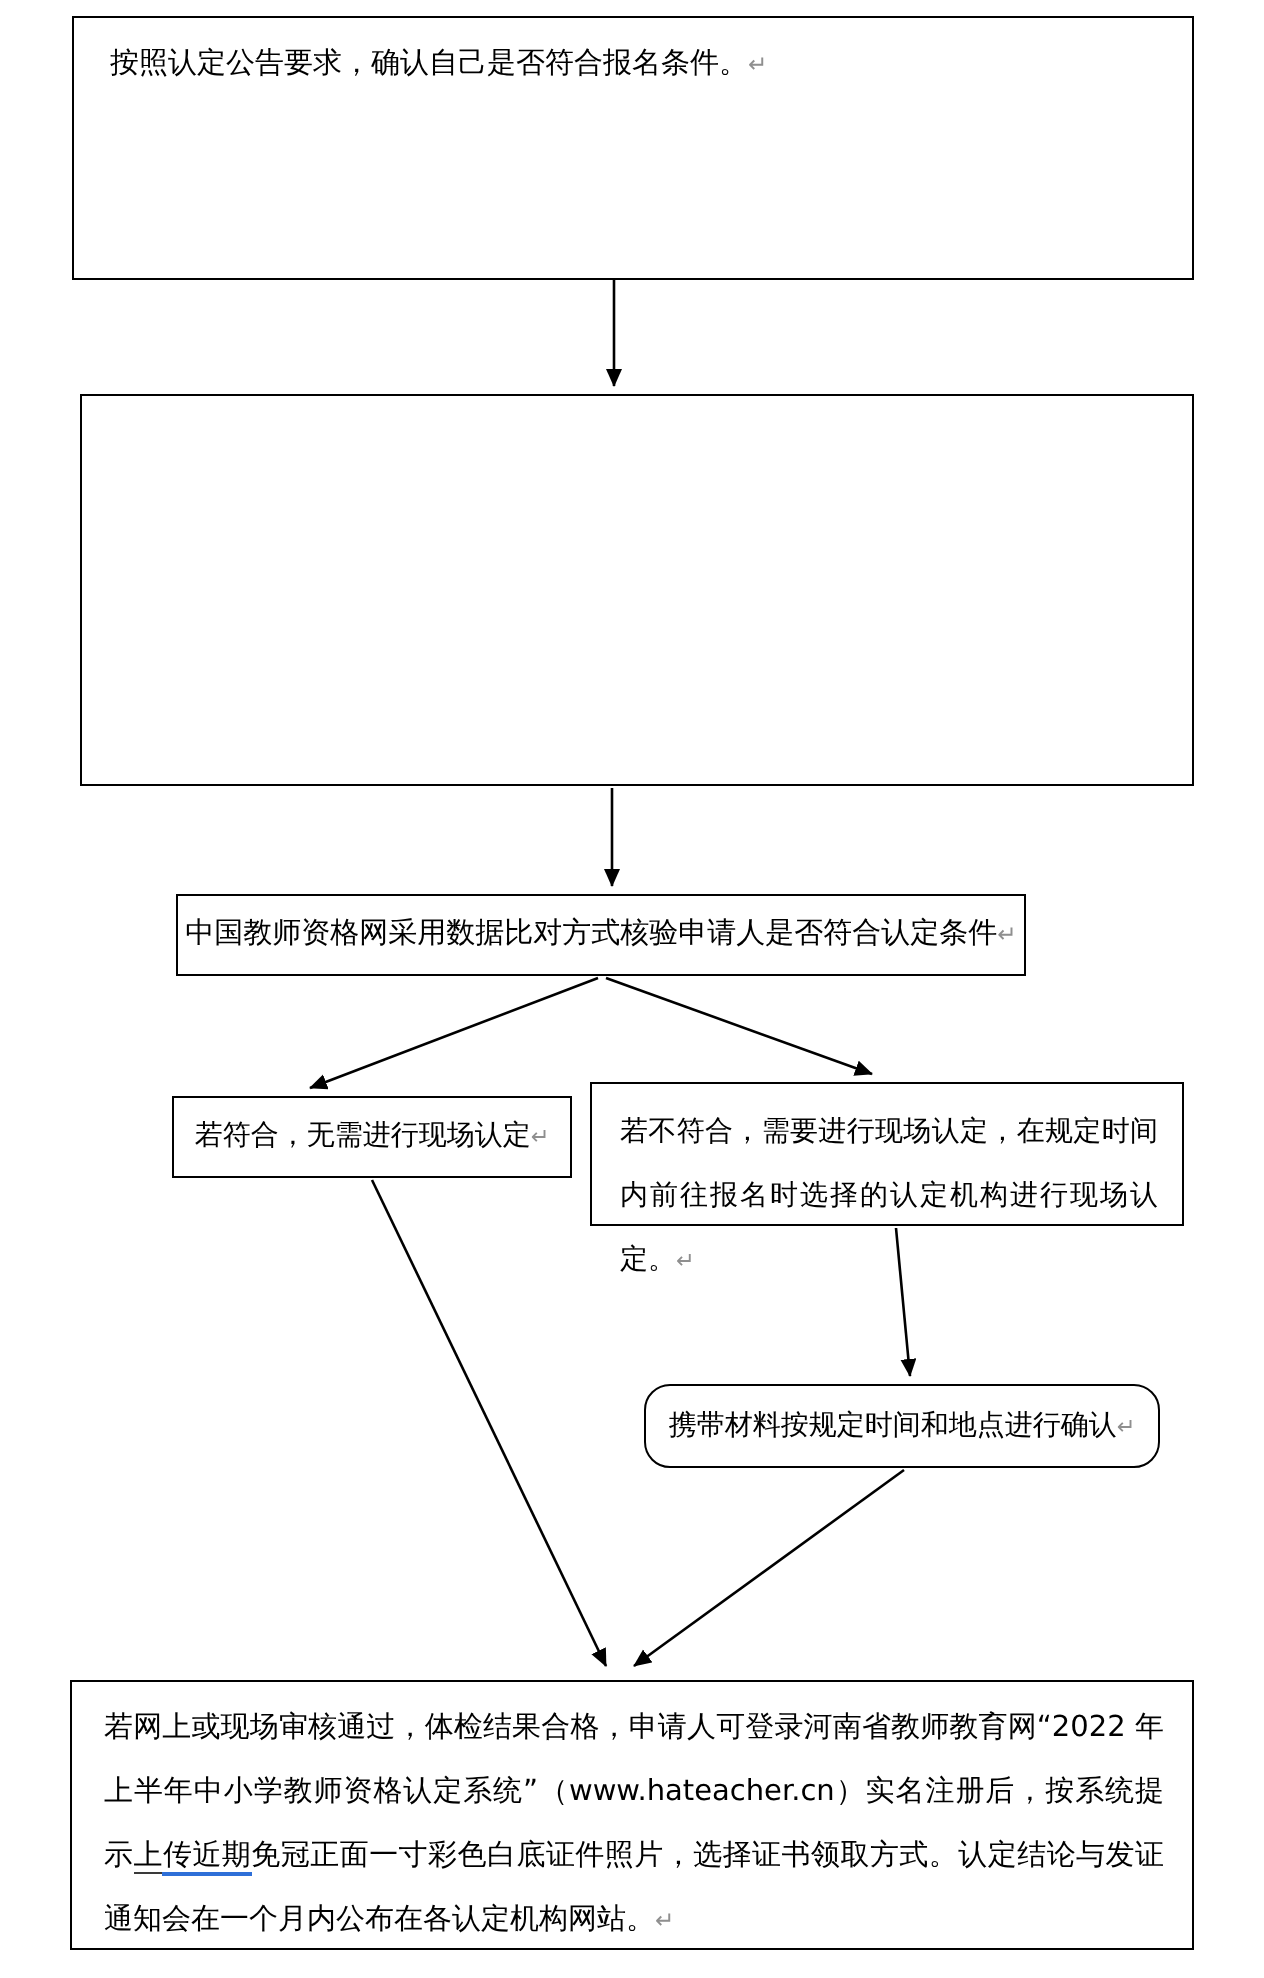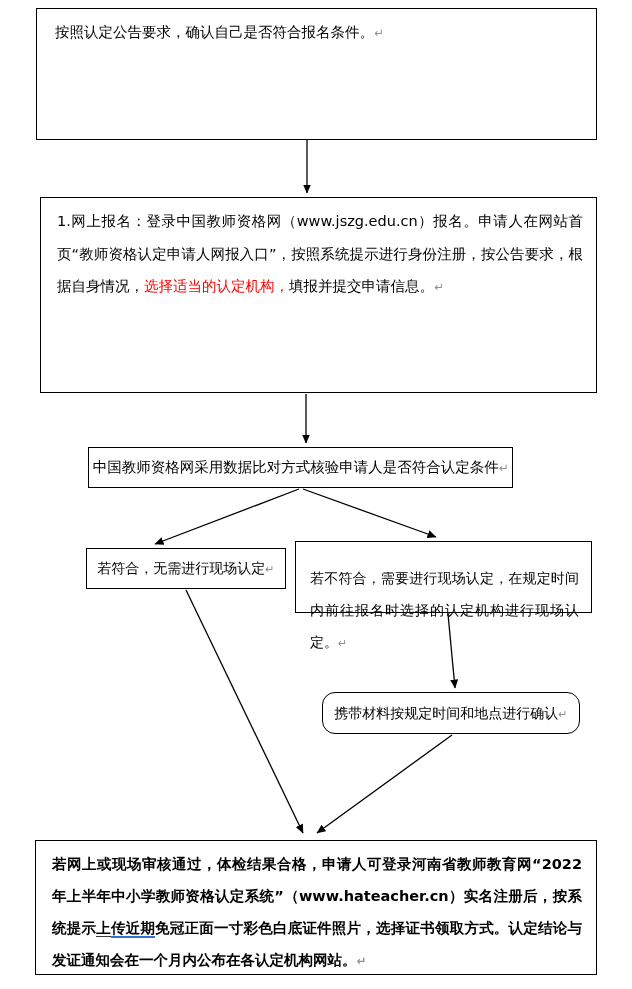--- a/index.html
+++ b/index.html
@@ -26,40 +26,39 @@
   .big{line-height:33px;}
   .run-black{color:var(--ink,#000);}
   .run-red{color:var(--red,#ff0000);}
   .run-mark{color:var(--mark,#8f8f8f);font-size:0.8em;}
   .run-ul_black{color:var(--ink,#000);border-bottom:1.5px solid #3a3a3a;}
   .run-ul_blue{color:var(--ink,#000);border-bottom:2px solid var(--ulblue,#2e6fd8);}
   #box1{left:36px;top:8px;width:561px;height:132px;padding:7px 15px 0 18px;line-height:33px;}
   #box2{left:40px;top:197px;width:557px;height:196px;padding:7px 13px 0 16px;line-height:32.5px;}
   #box3{left:88px;top:447px;width:425px;height:41px;line-height:39px;text-align:center;}
   #box4{left:47px;top:548px;width:200px;height:41px;line-height:39px;text-align:center;font-size:14px;margin-left:39px;}
-  #box5{left:295px;top:541px;width:297px;height:72px;padding:20px 12px 0 14px;line-height:32px;font-size:14px;}
+  #box5{left:295px;top:541px;width:297px;height:72px;padding:8px 12px 0 14px;line-height:32px;font-size:14px;}
   #box6{left:322px;top:692px;width:258px;height:42px;line-height:40px;text-align:center;font-size:14px;border-radius:13px;}
-  #box7{left:35px;top:840px;width:562px;height:135px;padding:7px 14px 0 16px;line-height:32px;font-weight:bold;}
+  #box7{left:35px;top:840px;width:562px;height:135px;padding:7px 14px 0 16px;line-height:32px;}
   #box3 .para,#box4 .para,#box6 .para{text-align:left;text-align-last:center;}
   .arrows{
     position:absolute;left:0;top:0;width:632px;height:989px;
     pointer-events:none;
   }
 </style>
 </head>
 <body>
 
 <div class="canvas">
 
   <div class="box big" id="box1">
       <div class="para"><span class="run-black">按照认定公告要求，确认自己是否符合报名条件。</span><span class="run-mark">↵</span></div>
     </div>
 
   <div class="box" id="box2">
-      <div class="para"><span class="run-black">1.网上报名：登录中国教师资格网（www.jszg.edu.cn）报名。申请人在网站首页“教师资格认定申请人网报入口”，按照系统提示进行身份注册，按公告要求，根据自身情况，</span><span class="run-red">选择适当的认定机构，</span><span class="run-black">填报并提交申请信息。</span><span class="run-mark">↵</span></div>
     </div>
 
   <div class="box" id="box3">
       <div class="para"><span class="run-black">中国教师资格网采用数据比对方式核验申请人是否符合认定条件</span><span class="run-mark">↵</span></div>
     </div>
 
   <div class="box" id="box4">
       <div class="para"><span class="run-black">若符合，无需进行现场认定</span><span class="run-mark">↵</span></div>
     </div>
 

